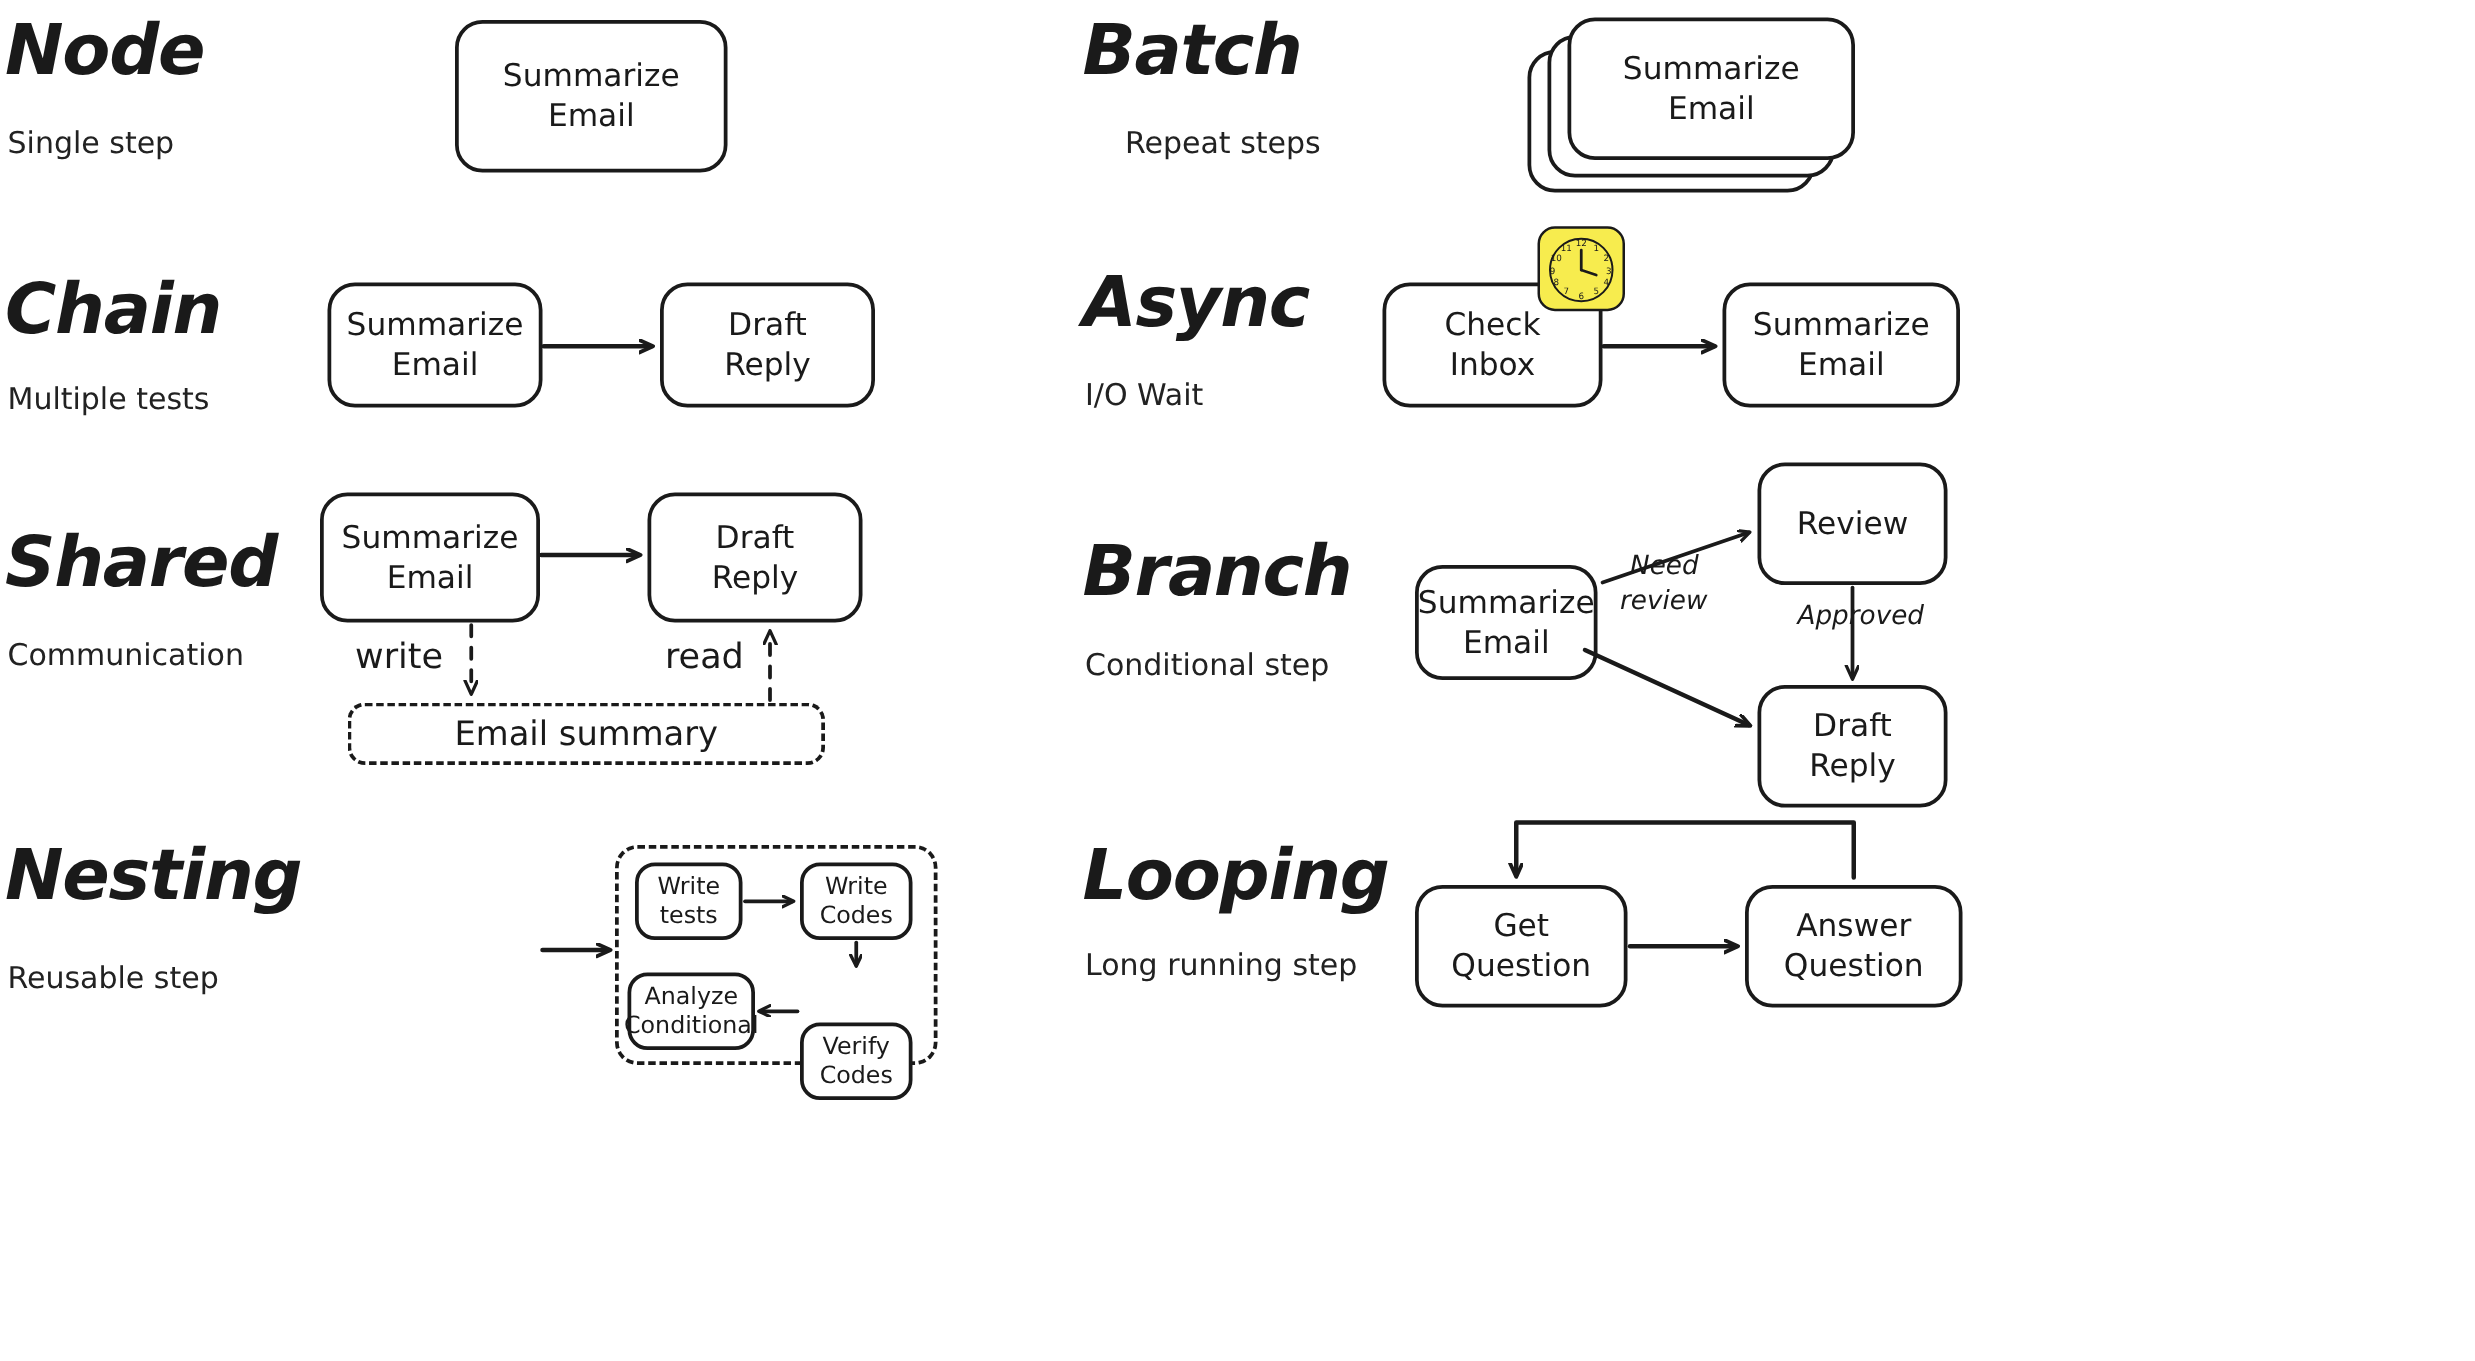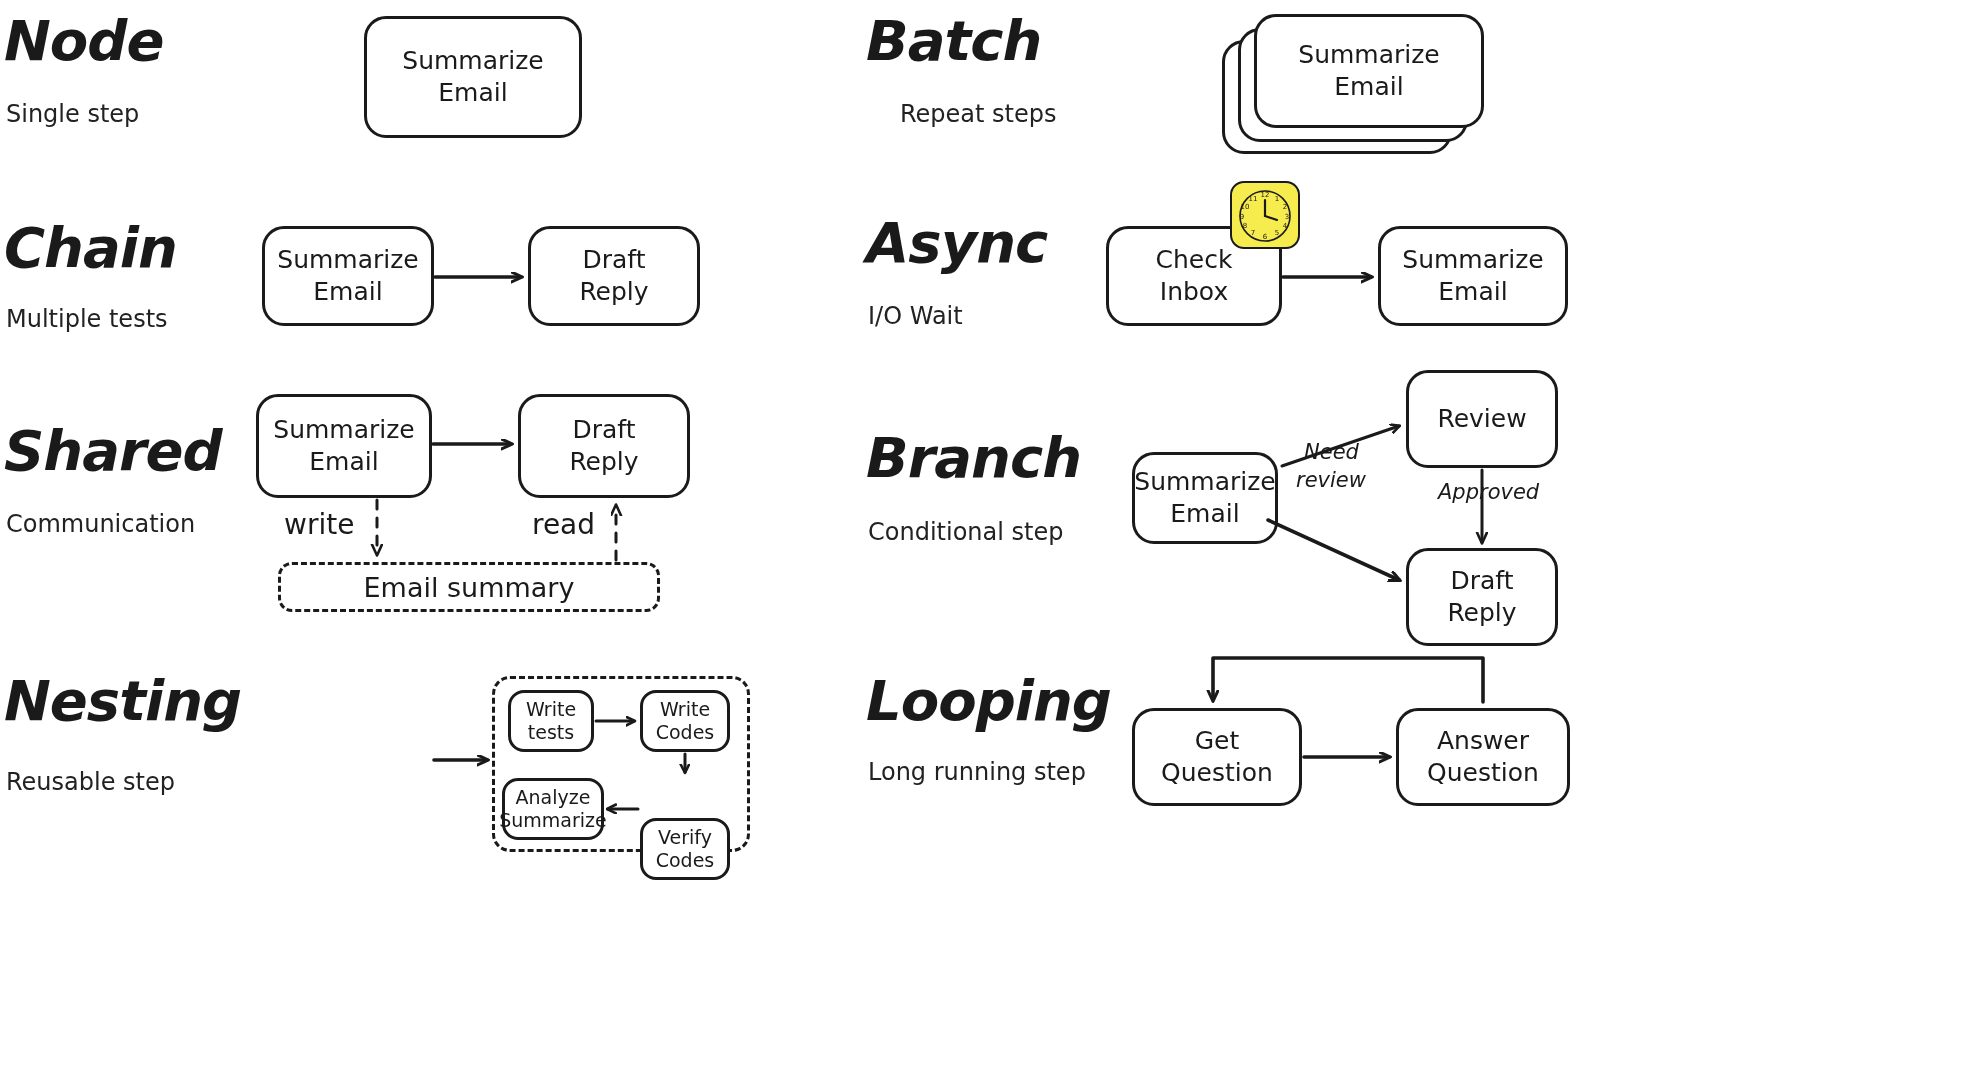--- a/index.html
+++ b/index.html
@@ -195,21 +195,21 @@
   <div class="node small" style="left:640px;top:690px;width:90px;height:62px;">
     <span class="t">Write
 Codes</span>
   </div>
   <div class="node small" style="left:640px;top:778px;width:90px;height:62px;margin-top:40px;">
     <span class="t">Verify
 Codes</span>
   </div>
   <div class="node small" style="left:502px;top:778px;width:102px;height:62px;">
     <span class="t">Analyze
-Summarize</span>
+Conditional</span>
   </div>
 
   <div class="node" style="left:1132px;top:708px;width:170px;height:98px;">
     <span class="t">Get
 Question</span>
   </div>
   <div class="node" style="left:1396px;top:708px;width:174px;height:98px;">
     <span class="t">Answer
 Question</span>
   </div>

